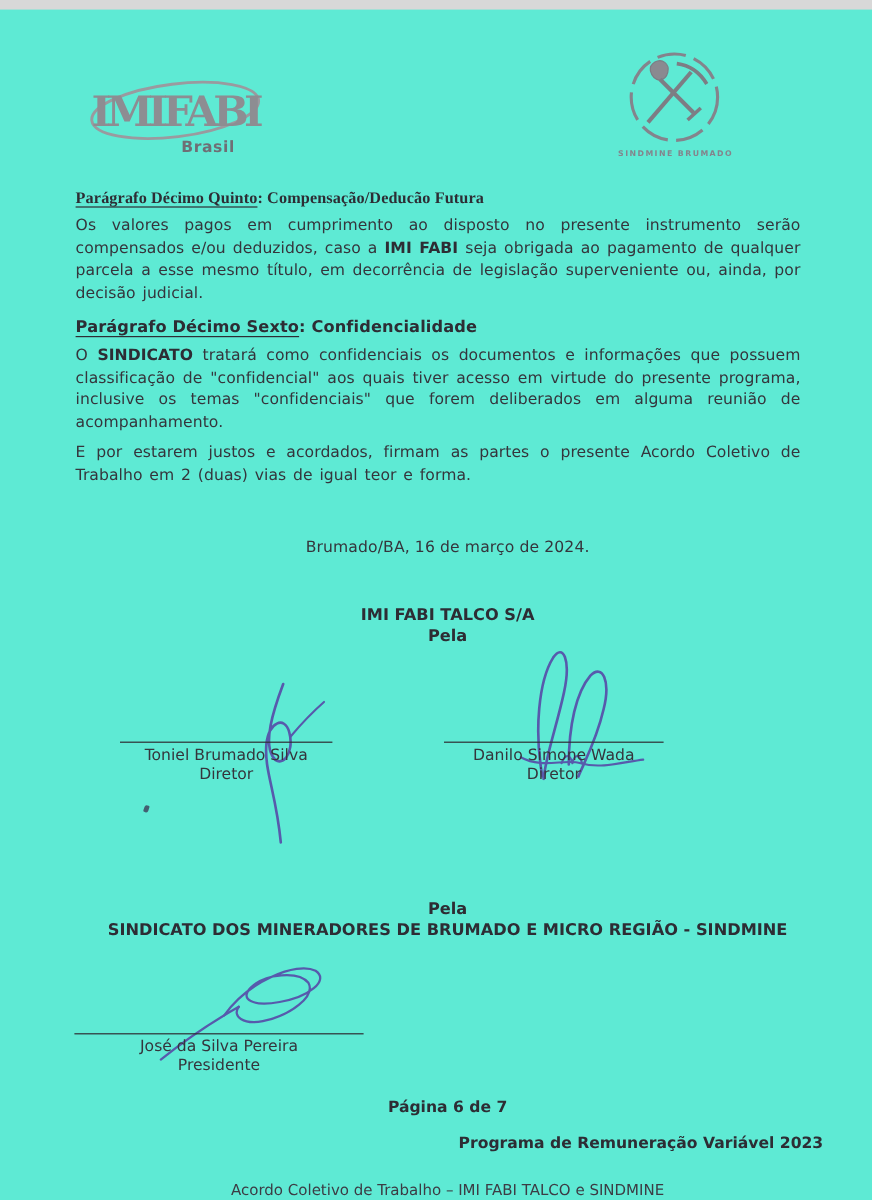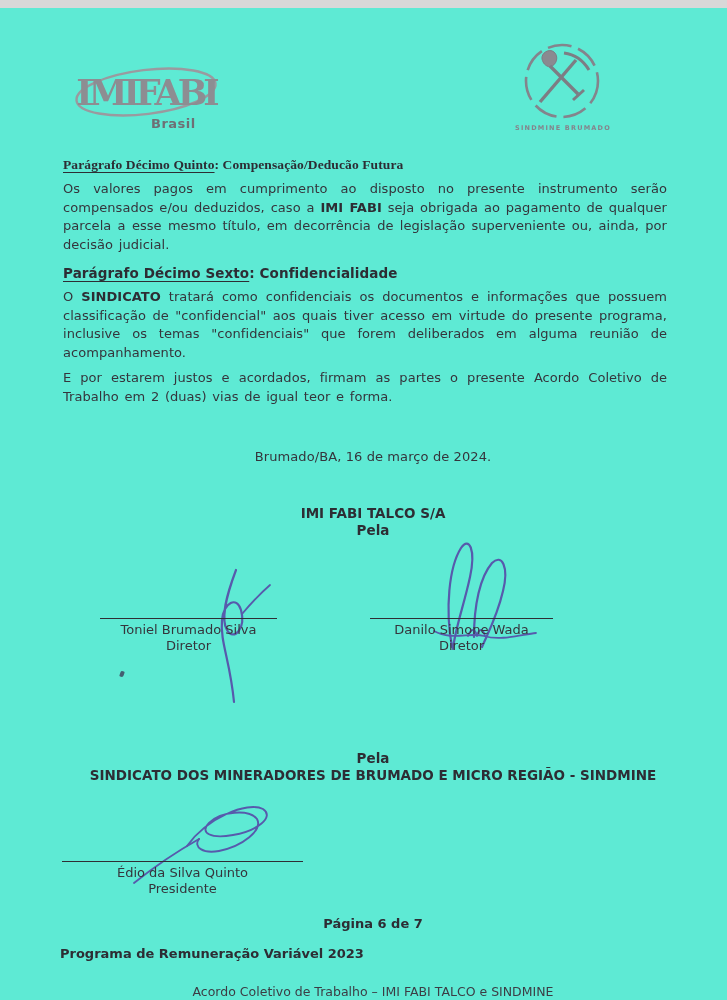--- a/index.html
+++ b/index.html
@@ -31,21 +31,21 @@
     text-align:center;font-size:13px;letter-spacing:.1px;
   }
   .party-head{
     text-align:center;font-weight:bold;font-size:13.5px;line-height:16.5px;color:#2d2d34;
   }
   .sig-col{text-align:center;}
   .sig-line{height:0;border-top:1.6px solid #2e2e34;}
   .sig-name{font-size:13px;margin-top:3px;}
   .sig-role{font-size:13px;margin-top:1px;}
   .footer-page{ text-align:center;font-size:13px;font-weight:bold;color:#2d2d34;}
-  .footer-program{text-align:left;font-size:13px;font-weight:bold;color:#2d2d34;}
+  .footer-program{text-align:right;font-size:13px;font-weight:bold;color:#2d2d34;}
   .footer-agreement{text-align:center;font-size:12.5px;color:#3c3c44;}
   .ink{stroke:#575aac;fill:none;stroke-linecap:round;stroke-linejoin:round;}
   .speck{
     width:4px;height:6px;background:#3c3c58;border-radius:2px 1px 2px 1px;
     transform:rotate(18deg);opacity:.8;
   }
 </style>
 </head>
 <body>
 
@@ -124,21 +124,21 @@
     <div>SINDICATO DOS MINERADORES DE BRUMADO E MICRO REGIÃO - SINDMINE</div>
   </div>
 
   <svg class="abs" style="left:112px;top:782px;" width="185" height="95" viewBox="0 0 185 95">
     <path class="ink" stroke-width="1.9" d="M75,56 C95,28 135,11 151,19 C163,27 145,41 121,45 C99,49 87,43 97,33 C109,21 137,19 145,29 C151,40 131,56 107,61 C91,64 81,57 87,49"></path>
     <path class="ink" stroke-width="1.9" d="M87,49 C64,62 42,77 22,93"></path>
   </svg>
 
   <div class="abs sig-col" style="left:62px;top:853px;width:241px;">
     <div class="sig-line"></div>
-    <div class="sig-name">Édio da Silva Quinto</div>
+    <div class="sig-name">José da Silva Pereira</div>
     <div class="sig-role">Presidente</div>
   </div>
 
   <div class="abs footer-page" style="left:60px;top:908px;width:626px;">Página 6 de 7</div>
   <div class="abs footer-program" style="left:60px;top:938px;width:626px;">Programa de Remuneração Variável 2023</div>
   <div class="abs footer-agreement" style="left:60px;top:976px;width:626px;">Acordo Coletivo de Trabalho – IMI FABI TALCO e SINDMINE</div>
 
 </div>
 
 </body></html>

